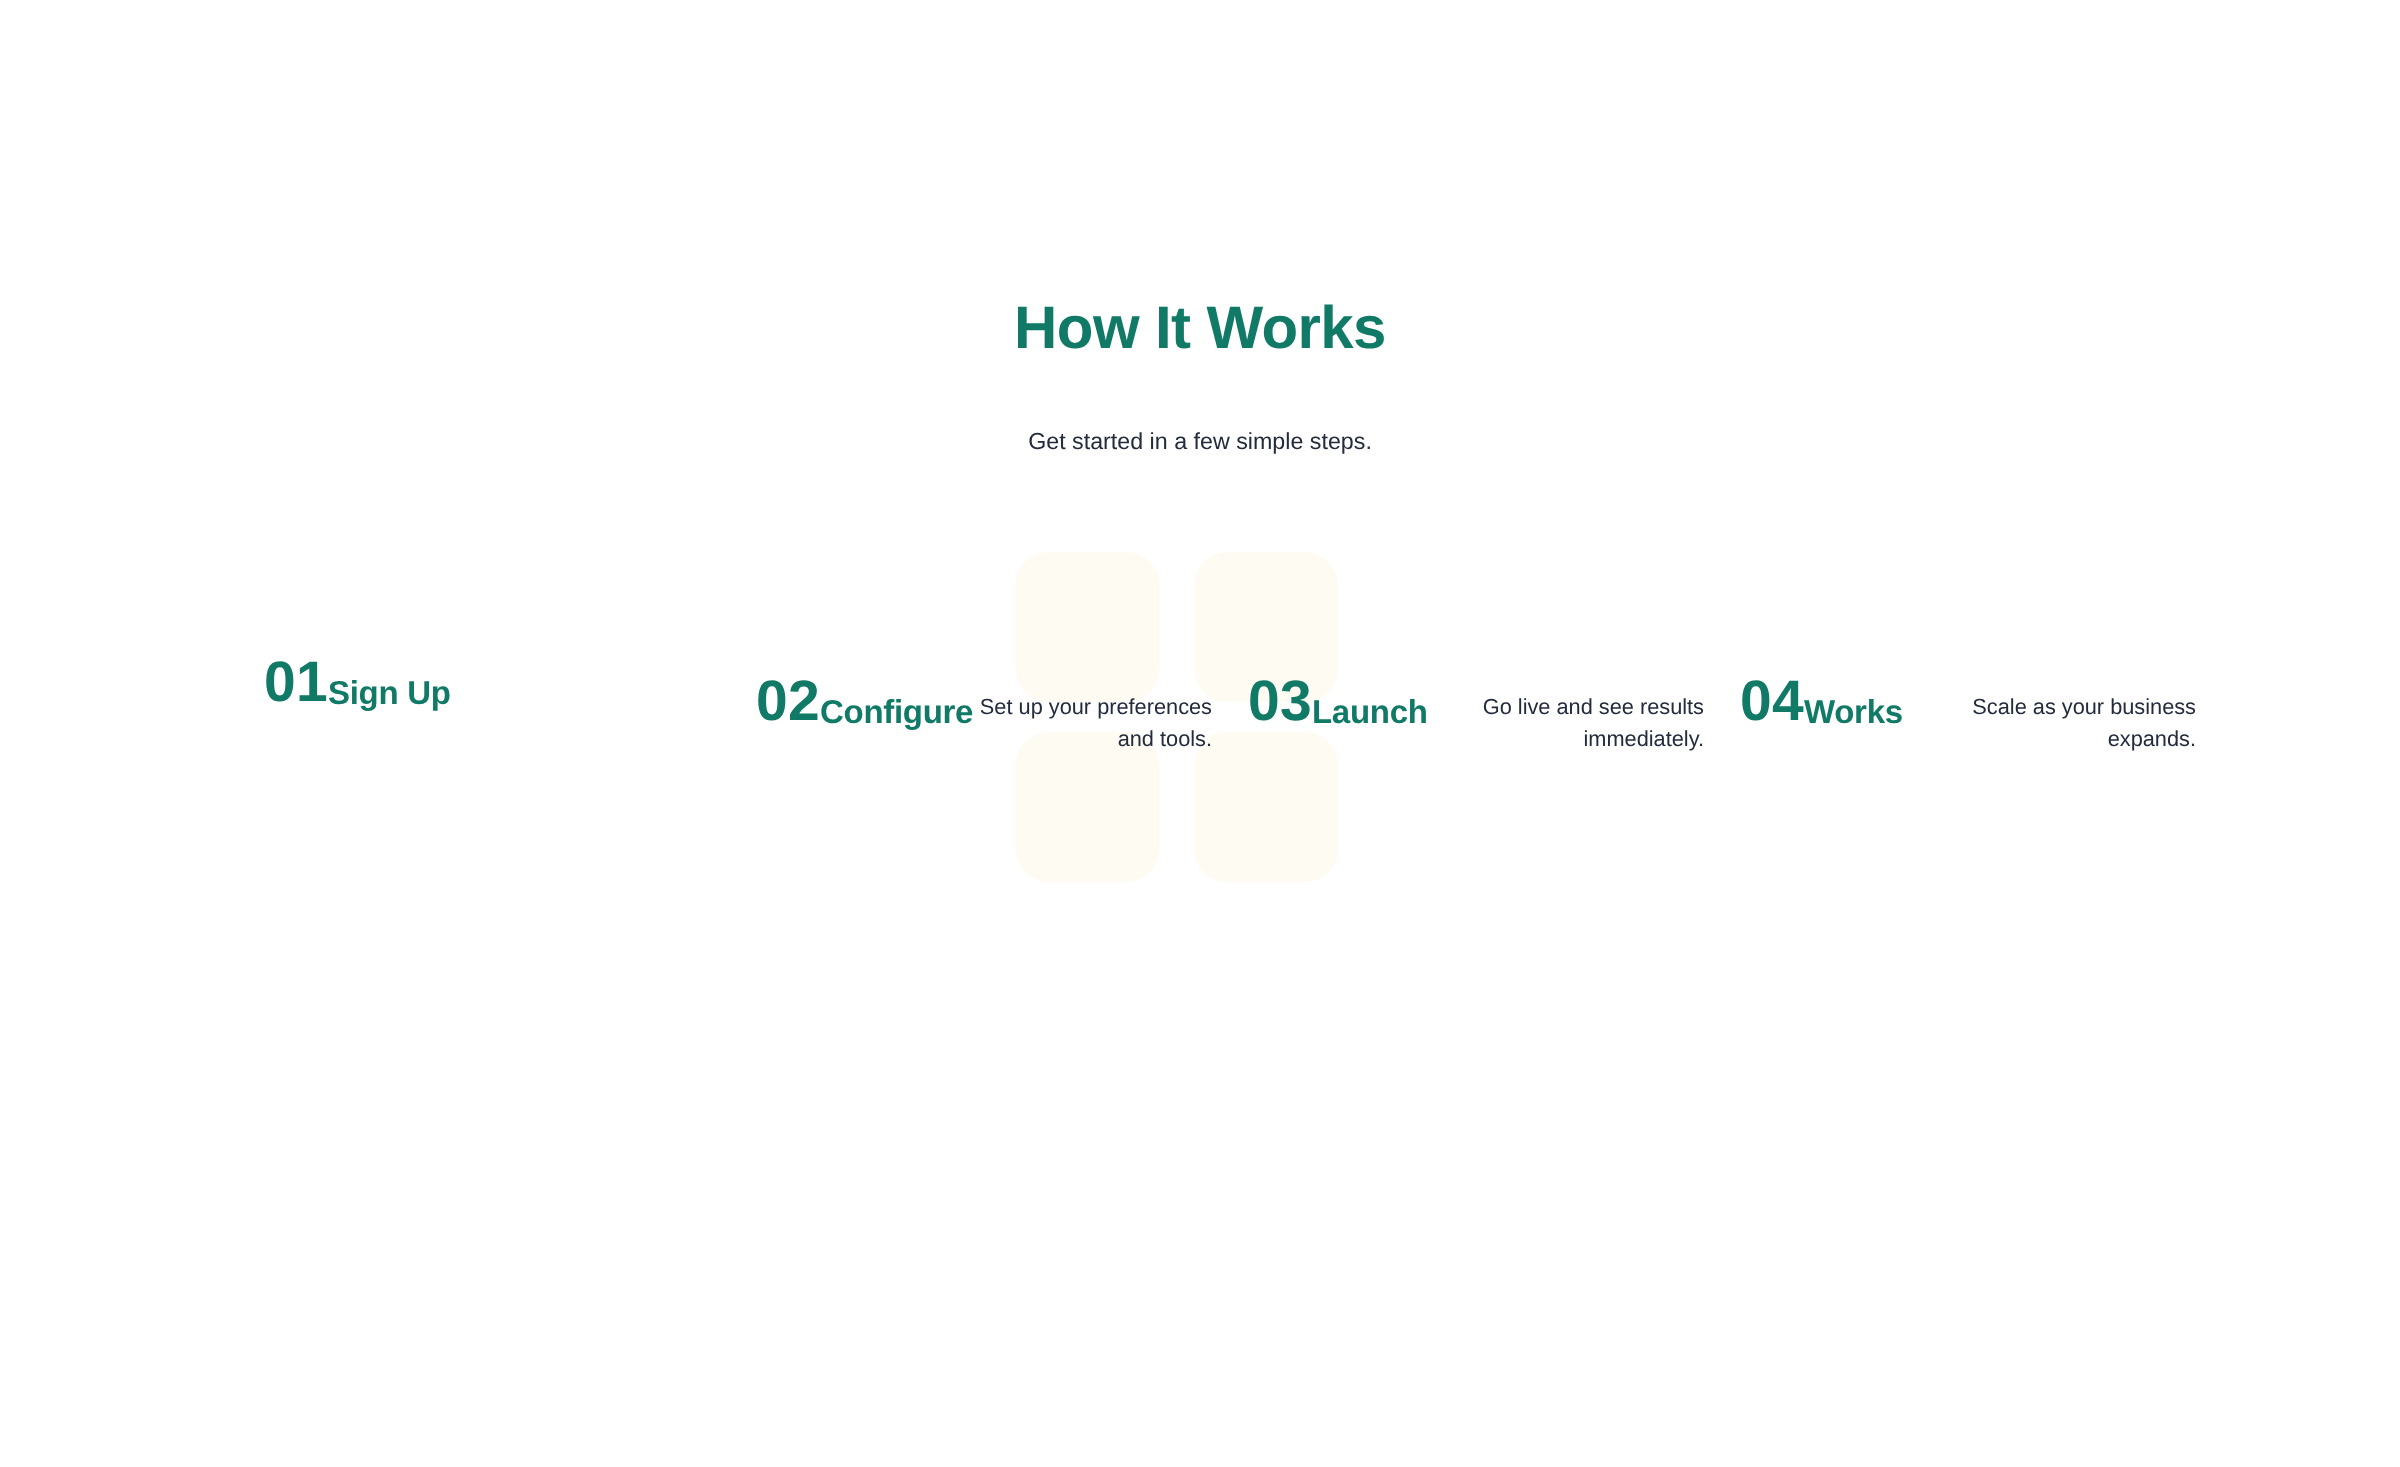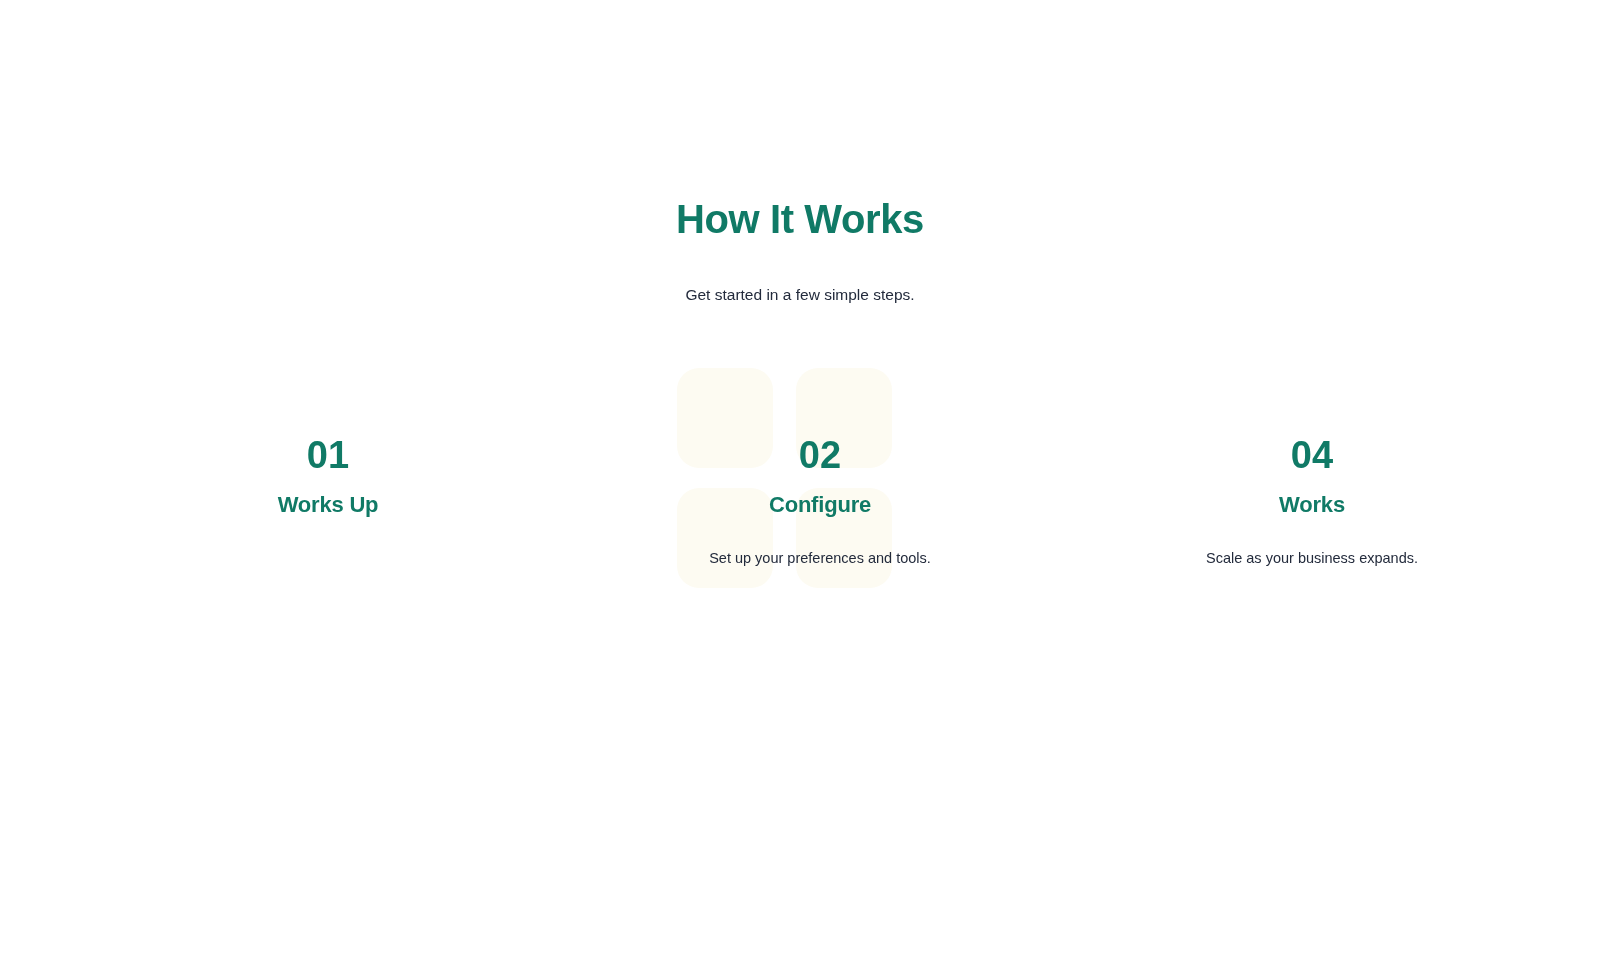--- a/index.html
+++ b/index.html
@@ -88,21 +88,21 @@
     width: 1288px;
     display: flex;
     flex-direction: row;
     align-items: flex-start;
     justify-content: space-between;
     z-index: 1;
   }
   .step {
     width: 304px;
     display: flex;
-    flex-direction: column;
+    flex-direction: row;
     align-items: center;
     text-align: right;
   }
   .step-number {
     font-size: 38px;
     line-height: 46px;
     font-weight: 700;
     letter-spacing: 0.2px;
     color: #107a66;
     margin: 0;
@@ -139,29 +139,34 @@
 
   <div class="header">
     <h1 class="section-title">How It Works</h1>
     <p class="section-subtitle">Get started in a few simple steps.</p>
   </div>
 
   <div class="steps">
 
     <div class="step">
       <div class="step-number">01</div>
-      <div class="step-title">Works Up</div>
+      <div class="step-title">Sign Up</div>
     </div>
 
     <div class="step">
       <div class="step-number">02</div>
       <div class="step-title">Configure</div>
       <div class="step-desc">Set up your preferences and tools.</div>
     </div>
 
+    <div class="step">
+      <div class="step-number">03</div>
+      <div class="step-title">Launch</div>
+      <div class="step-desc">Go live and see results immediately.</div>
+    </div>
 
     <div class="step">
       <div class="step-number">04</div>
       <div class="step-title">Works</div>
       <div class="step-desc">Scale as your business expands.</div>
     </div>
 
   </div>
 
 </div>

